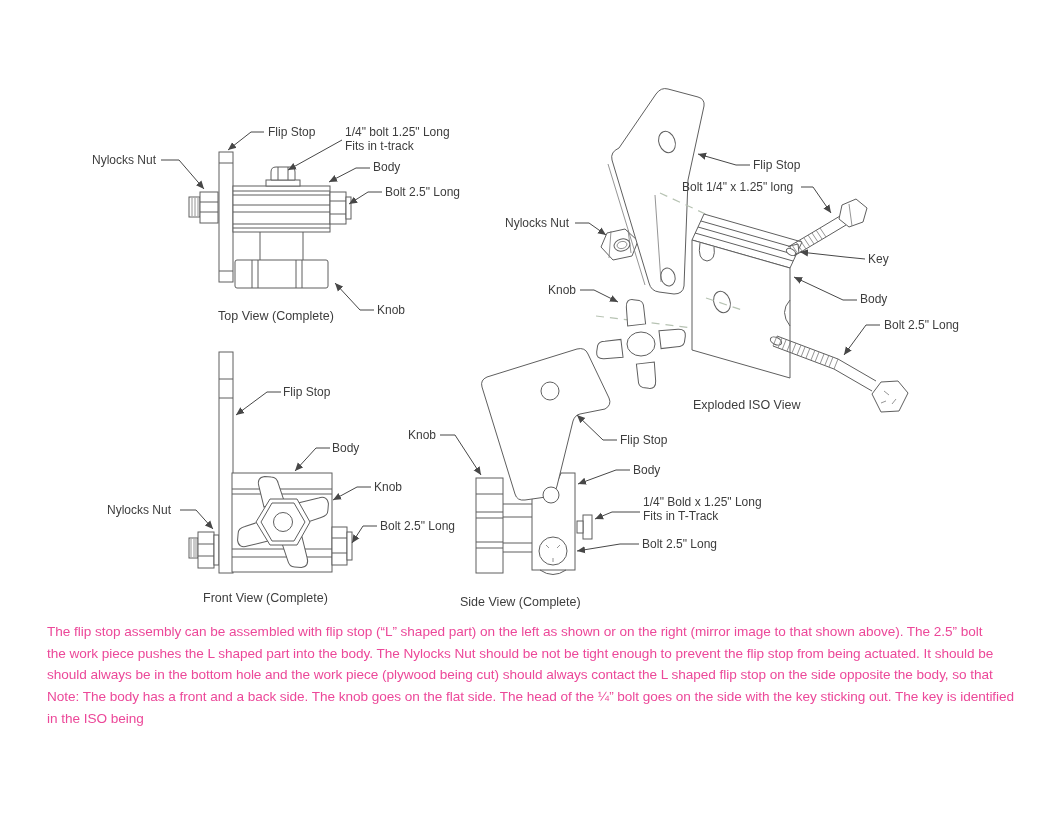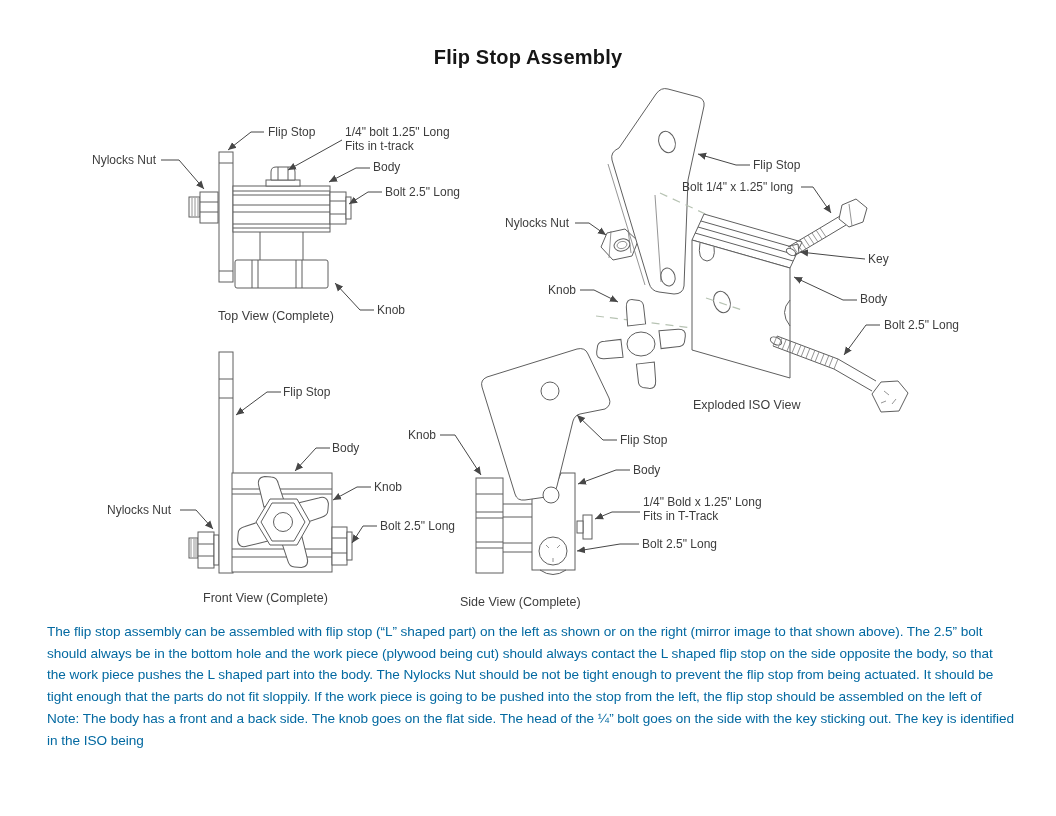--- a/index.html
+++ b/index.html
@@ -9,28 +9,27 @@
          font-size:20px;font-weight:bold;color:#161616;letter-spacing:.2px;}
   .diagram{position:absolute;left:0;top:0;}
   svg text{font-family:"Liberation Sans",sans-serif;font-size:12px;fill:#3d3d3d;}
   svg text.cap{font-size:12.5px;}
   .part{fill:#ffffff;stroke:#5f5f5f;stroke-width:1;}
   .ln{fill:none;stroke:#5f5f5f;stroke-width:1;}
   .thin{fill:none;stroke:#7a7a7a;stroke-width:0.8;}
   .lead{fill:none;stroke:#474747;stroke-width:1;}
   .dash{fill:none;stroke:#b7c3b3;stroke-width:1.2;stroke-dasharray:8 6;}
   .desc{position:absolute;left:47px;top:621px;font-size:13.6px;line-height:21.7px;
-        color:#0369a1;white-space:nowrap;letter-spacing:-0.05px;}
+        color:#ec4899;white-space:nowrap;letter-spacing:-0.05px;}
 </style>
 </head>
 <body>
 
 <div class="page">
 
-  <div class="title">Flip Stop Assembly</div>
 
   <svg class="diagram" width="1056" height="816" viewBox="0 0 1056 816">
     <defs>
       <marker id="arr" viewBox="0 0 10 10" refX="9" refY="5" markerWidth="9" markerHeight="9" orient="auto">
         <path d="M0,1 L9,5 L0,9 Z" fill="#474747"></path>
       </marker>
       <path id="fva" d="M 271,501 L 274,480 Q 275,471 283,473 L 289,476 Q 294,478 293,485 L 292,502 Z"></path>
       <path id="iva" d="M 631,324 L 633,305 Q 634,297 641,299 L 647,301 Q 651,303 650,309 L 649,325 Z"></path>
     </defs>
 
@@ -212,20 +211,19 @@
       <text x="868" y="263">Key</text>
       <text x="548" y="294">Knob</text>
       <text x="860" y="303">Body</text>
       <text x="884" y="329">Bolt 2.5" Long</text>
       <text class="cap" x="693" y="409">Exploded ISO View</text>
     </g>
   </svg>
 
   <div class="desc">
     <div>The flip stop assembly can be assembled with flip stop (“L” shaped part) on the left as shown or on the right (mirror image to that shown above). The 2.5” bolt</div>
+    <div>the work piece pushes the L shaped part into the body. The Nylocks Nut should be not be tight enough to prevent the flip stop from being actuated. It should be</div>
     <div>should always be in the bottom hole and the work piece (plywood being cut) should always contact the L shaped flip stop on the side opposite the body, so that</div>
-    <div>the work piece pushes the L shaped part into the body. The Nylocks Nut should be not be tight enough to prevent the flip stop from being actuated. It should be</div>
-    <div>tight enough that the parts do not fit sloppily. If the work piece is going to be pushed into the stop from the left, the flip stop should be assembled on the left of</div>
     <div>Note: The body has a front and a back side. The knob goes on the flat side. The head of the ¼” bolt goes on the side with the key sticking out. The key is identified</div>
     <div>in the ISO being</div>
   </div>
 
 </div>
 
 </body></html>

